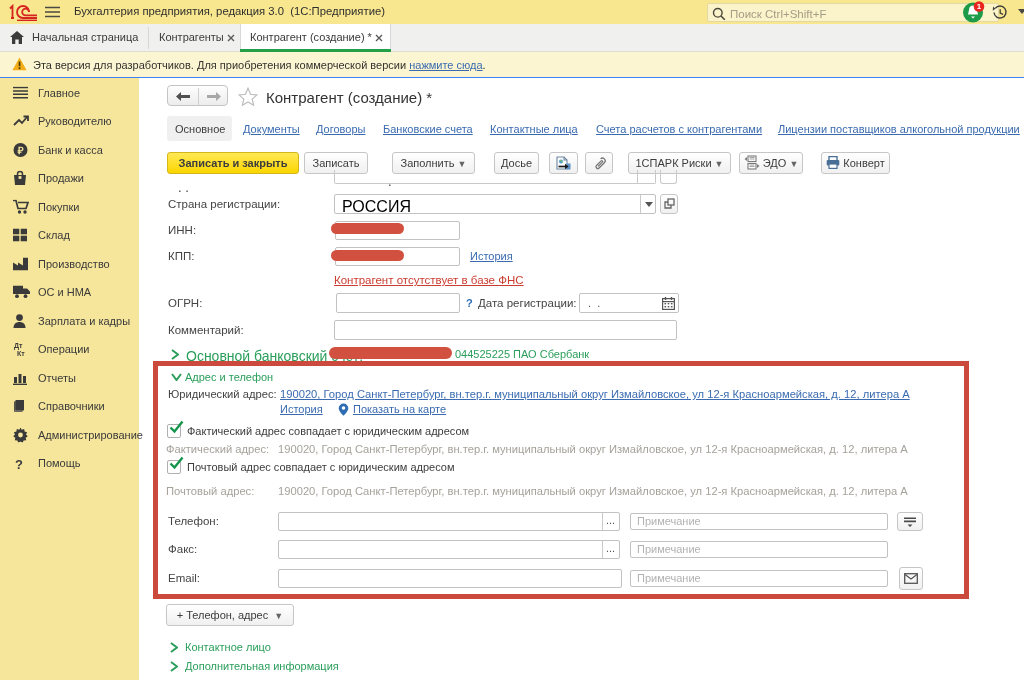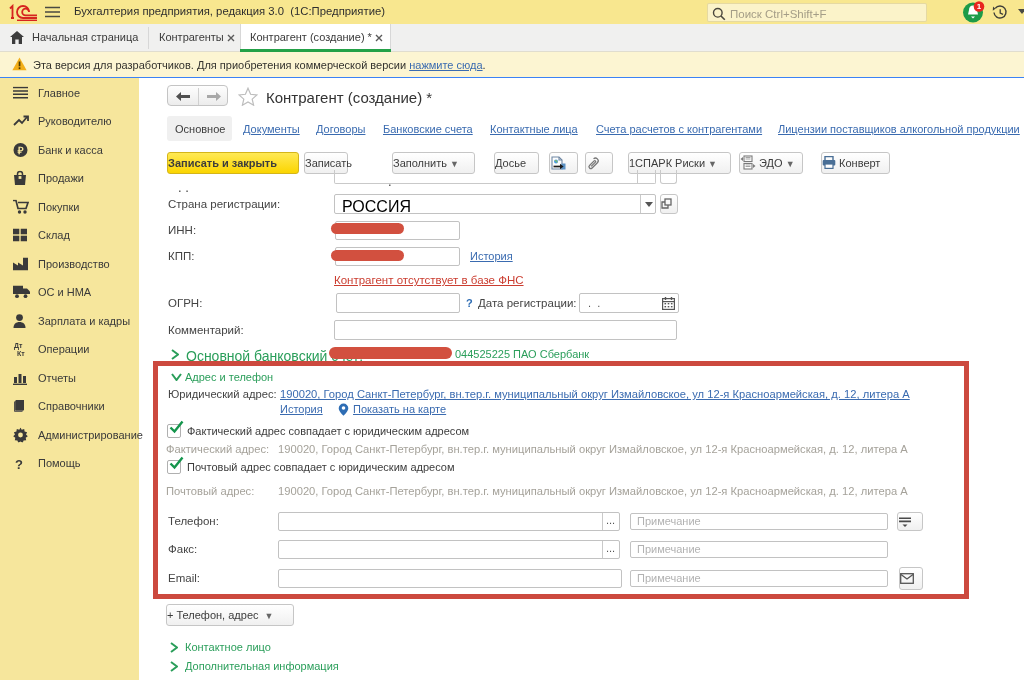--- a/index.html
+++ b/index.html
@@ -12,21 +12,21 @@
 .sidebar{left:0;top:78px;width:139px;height:602px;background:#f6e69c}
 .sideitem{position:absolute;left:0;width:153px;height:28px}
 .sideitem svg{position:absolute;left:13px;top:50%;transform:translateY(-50%)}
 .sideitem span{position:absolute;left:38px;top:50%;transform:translateY(-50%);font-size:11px;color:#3a3a3a;white-space:nowrap}
 .tab{position:absolute;top:0;height:27px;line-height:27px;font-size:11px;color:#3a3a3a;white-space:nowrap}
 .field{position:absolute;background:#fff;border:1px solid #c2c2c2;border-radius:2px}
 .lbl{position:absolute;font-size:11.5px;color:#444;white-space:nowrap}
 .glbl{position:absolute;font-size:11.2px;color:#a5a29a;white-space:nowrap}
 .link{color:#3a6bb0;text-decoration:underline;white-space:nowrap}
 .green{color:#2a9e5a}
-.btn{position:absolute;height:22px;background:linear-gradient(#ffffff,#f0f0f0);border:1px solid #c6c6c6;border-radius:3px;font-size:11px;color:#3c3c3c;text-align:left;white-space:nowrap}
+.btn{position:absolute;height:22px;background:linear-gradient(#ffffff,#f0f0f0);border:1px solid #c6c6c6;border-radius:3px;font-size:11px;color:#3c3c3c;text-align:center;white-space:nowrap}
 .blob{position:absolute;background:#d2503f;border-radius:6px}
 .chk{position:absolute;width:14px;height:14px;background:#fff;border:1px solid #b0b0b0;border-radius:2px}
 .ph{color:#b2b2b2}
 </style>
 </head>
 <body>
 
 <div class="abs topbar">
   <svg class="abs" style="left:9px;top:4px" width="30" height="17" viewBox="0 0 30 17">
     <g stroke="#d6241f" fill="none" stroke-width="1.8">
@@ -35,21 +35,21 @@
       <path d="M20,8 a3.4,3.4 0 1 0 -3.4,3.4 L28,11.4"></path>
       <path d="M8,16.5 L28,16.5"></path>
     </g>
   </svg>
   <svg class="abs" style="left:45px;top:6px" width="15" height="12" viewBox="0 0 15 12">
     <g stroke="#4a4a42" stroke-width="1.6">
         <path d="M0,1.5h15M0,6h15M0,10.5h15"></path>
       </g>
   </svg>
   <div class="abs" style="left:74px;top:5px;font-size:11.3px;color:#2e2e2e">Бухгалтерия предприятия, редакция 3.0&nbsp; (1С:Предприятие)</div>
-  <div class="abs" style="left:707px;top:3px;width:220px;height:19px;background:#fbf3c9;border:1px solid rgba(190,170,90,0.35);border-radius:2px">
+  <div class="abs" style="left:707px;top:3px;width:292px;height:19px;background:#fbf3c9;border:1px solid rgba(190,170,90,0.35);border-radius:2px">
     <svg class="abs" style="left:4px;top:3px" width="14" height="14" viewBox="0 0 14 14">
         <circle cx="5.8" cy="5.8" r="4.3" fill="none" stroke="#4a473d" stroke-width="1.4"></circle>
         <path d="M9,9L12.8,12.8" stroke="#4a473d" stroke-width="1.6"></path>
       </svg>
     <div class="abs" style="left:22px;top:4px;font-size:11.5px;color:#a49d87">Поиск Ctrl+Shift+F</div>
   </div>
   <svg class="abs" style="left:962px;top:1px" width="23" height="22" viewBox="0 0 23 22">
     <circle cx="11" cy="11.5" r="10" fill="#1d9b48"></circle>
     <path d="M11,4.5 c-2.6,0 -4,2 -4,4.5 l-1,4.5 h10 l-1,-4.5 c0,-2.5 -1.4,-4.5 -4,-4.5z" fill="#fff"></path>
     <path d="M9,15.5 h4 l-2,2 z" fill="#fff"></path>
@@ -221,21 +221,21 @@
 <div class="abs" style="left:167px;top:116px;width:65px;height:25px;background:#f0f0f0;border-radius:3px"></div>
 <div class="abs" style="left:175px;top:123px;font-size:11px;color:#3c3c3c">Основное</div>
 <div class="abs link" style="left:243px;top:123px">Документы</div>
 <div class="abs link" style="left:316px;top:123px">Договоры</div>
 <div class="abs link" style="left:383px;top:123px">Банковские счета</div>
 <div class="abs link" style="left:490px;top:123px">Контактные лица</div>
 <div class="abs link" style="left:596px;top:123px">Счета расчетов с контрагентами</div>
 <div class="abs link" style="left:778px;top:123px">Лицензии поставщиков алкогольной продукции</div>
 
 <div class="btn" style="left:167px;top:152px;width:132px;background:linear-gradient(#ffe955,#fbd500);border-color:#d4b51a;font-weight:bold;line-height:20px">Записать и закрыть</div>
-<div class="btn" style="left:304px;top:152px;width:44px;line-height:20px">Записать</div>
+<div class="btn" style="left:304px;top:152px;width:64px;line-height:20px">Записать</div>
 <div class="btn" style="left:392px;top:152px;width:83px;line-height:20px">Заполнить <span style="font-size:9px;color:#666">▼</span></div>
 <div class="btn" style="left:494px;top:152px;width:45px;line-height:20px">Досье</div>
 <div class="btn" style="left:549px;top:152px;width:29px">
   <svg style="margin-top:3px" width="17" height="16" viewBox="0 0 17 16">
       <path d="M2,1 h7 l3,3 v9 h-10 z" fill="#fdfdfd" stroke="#6e87a3" stroke-width="1.1"></path>
       <path d="M9,1 v3 h3" fill="none" stroke="#6e87a3" stroke-width="1.1"></path>
       <circle cx="6" cy="5.5" r="2" fill="#4a9be0"></circle>
       <path d="M4.8,4.6 a2,2 0 0 1 2.4,2" fill="none" stroke="#8cc63f" stroke-width="0.9"></path>
       <path d="M11.5,7.5 h4 v6 h-4 z" fill="#5b91c4"></path>
       <path d="M3.5,10.5 h7.5" stroke="#1a1a1a" stroke-width="1.7"></path>

